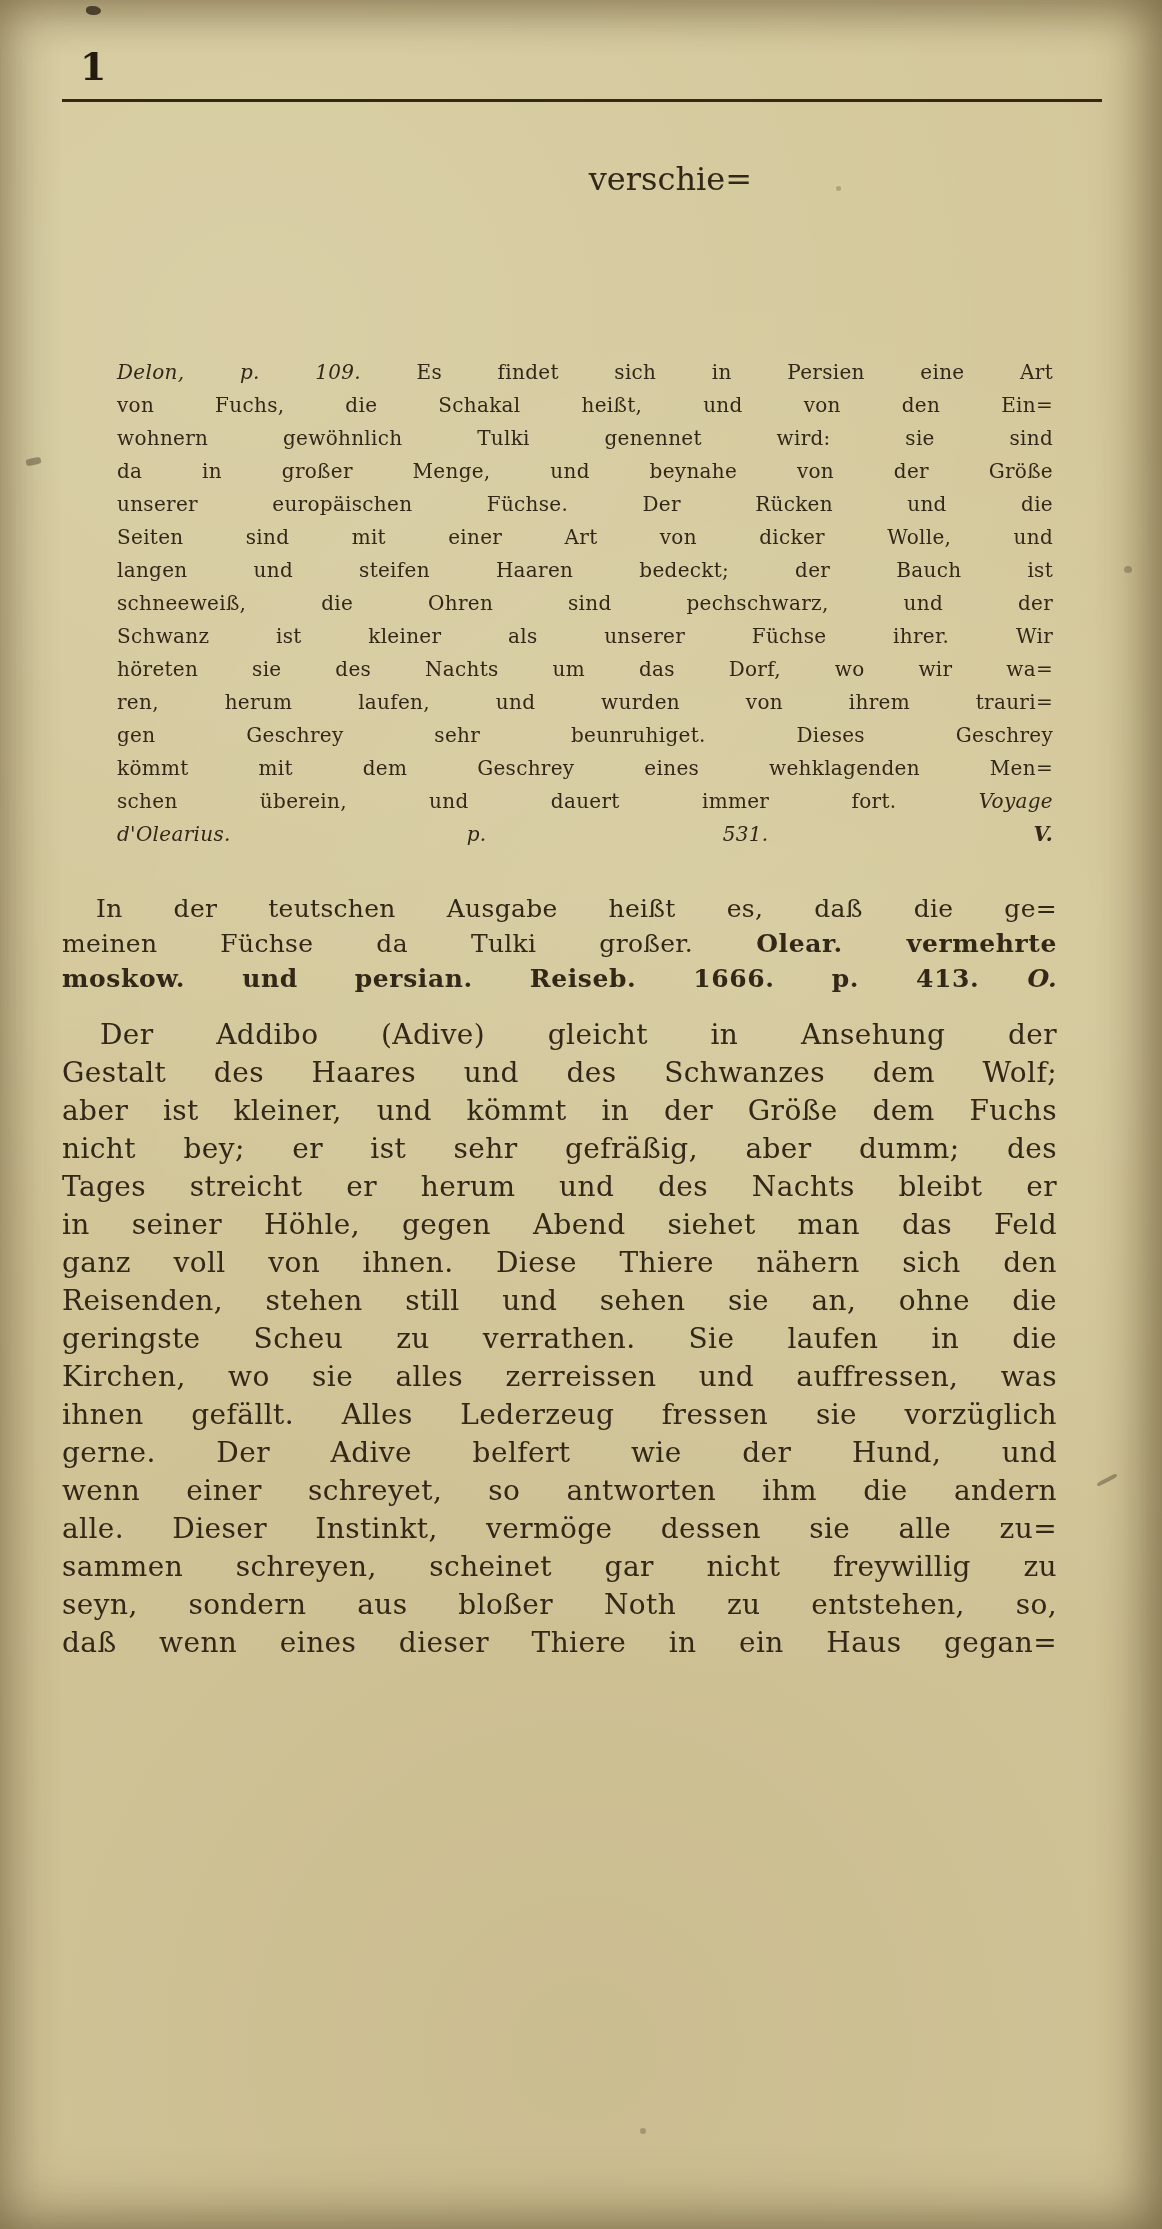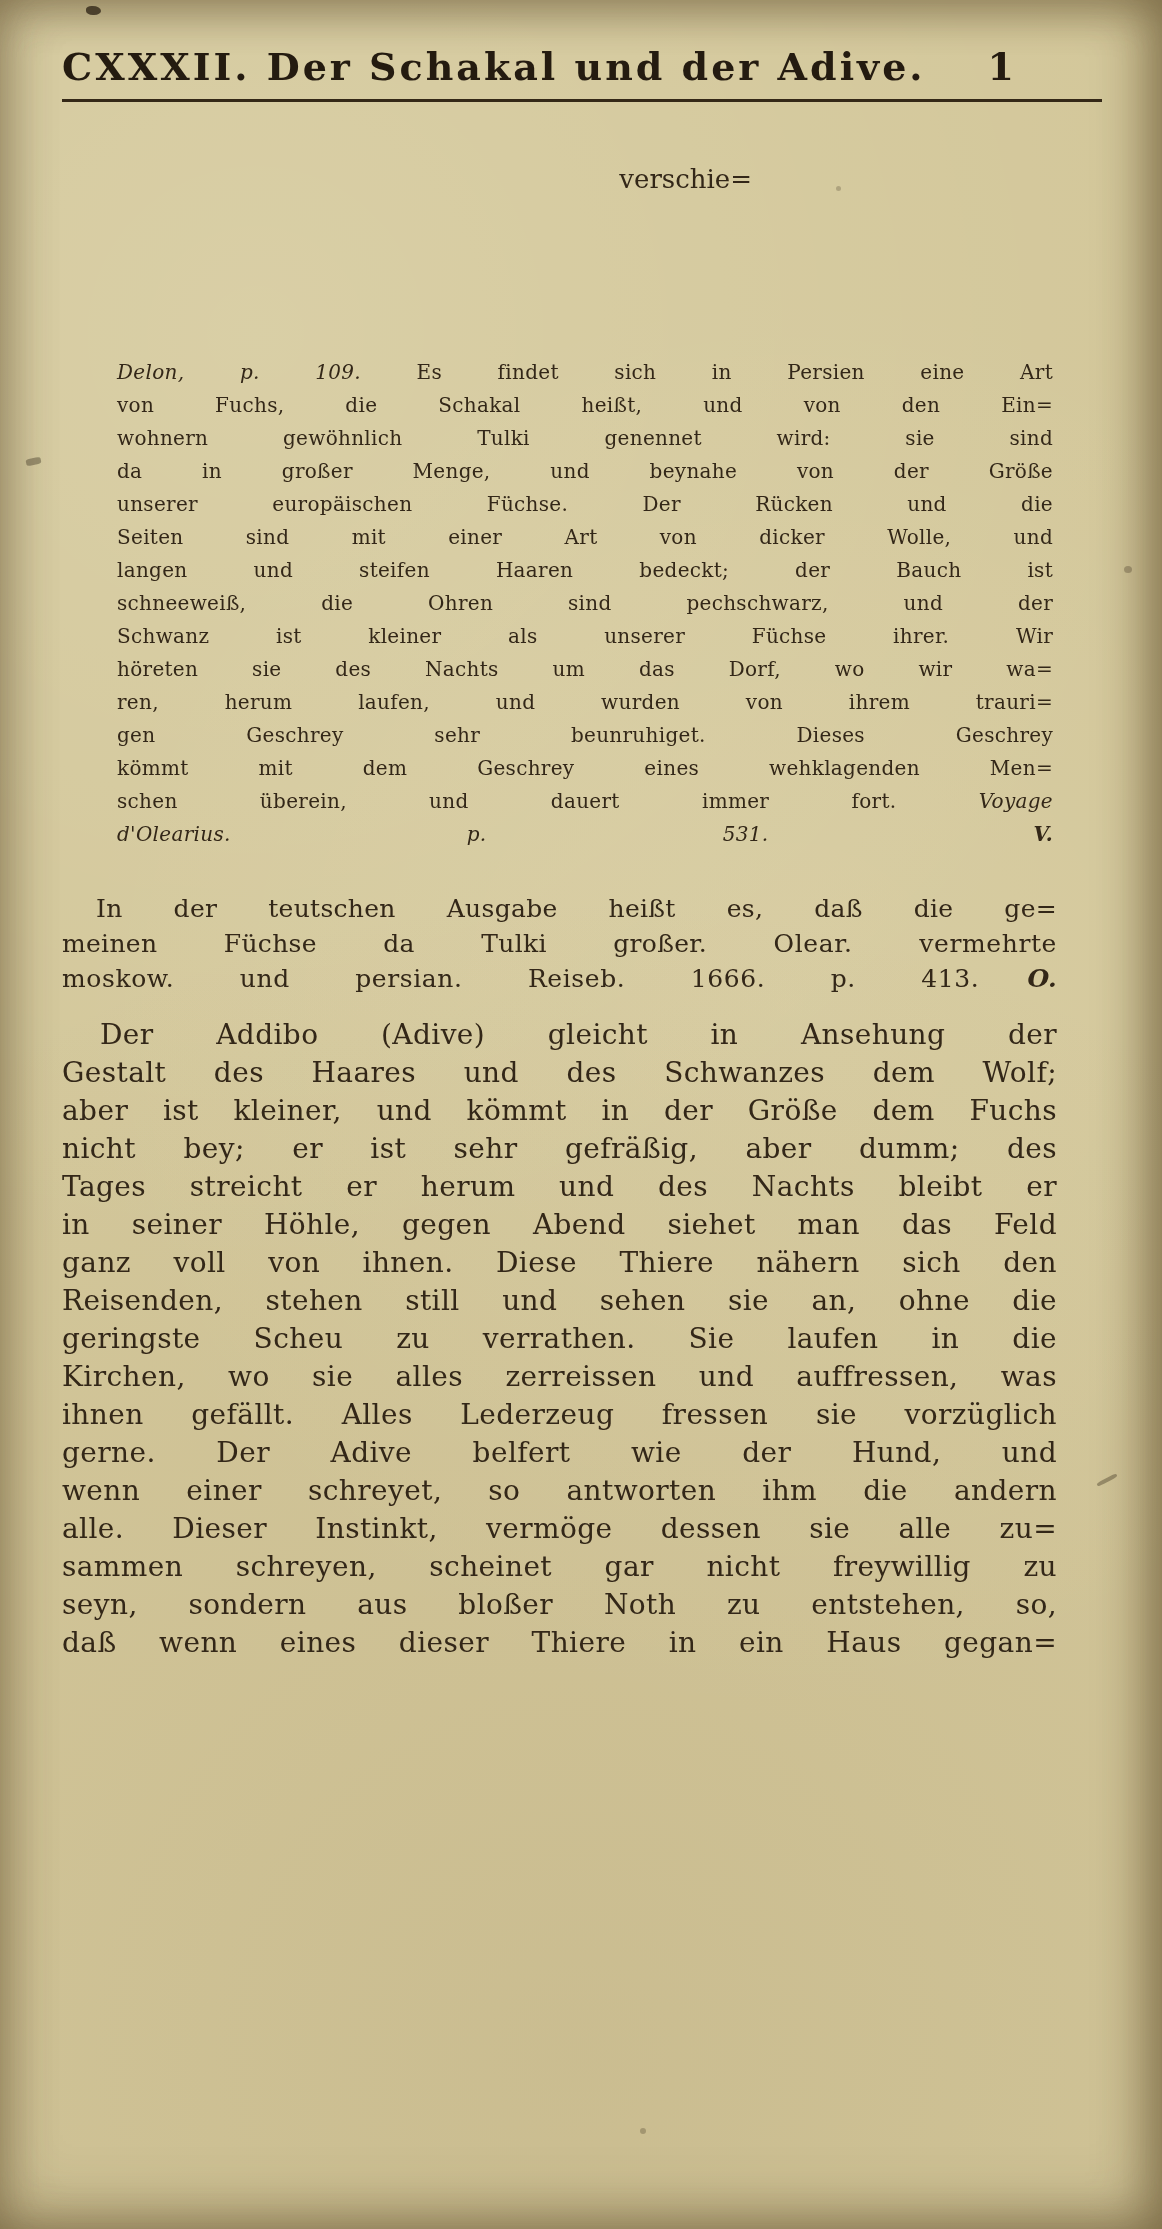--- a/index.html
+++ b/index.html
@@ -53,21 +53,21 @@
 
   .intro { margin-top: 58px; }
   .intro .body-text,
   .main-text .body-text {
     font-size: 28px;
     line-height: 38px;
     letter-spacing: 0.4px;
   }
 
   .catchword-line {
-    font-size: 26px;
+    font-size: 32px;
     line-height: 38px;
     text-align: right;
     text-align-last: right;
     white-space: pre;
   }
   .catchword-line.intro-cw { padding-right: 305px; }
   .catchword-line.bottom   { padding-right: 92px; }
 
   .footnote {
     margin: 158px 4px 0 55px;
@@ -81,41 +81,40 @@
     font-size: 25px;
     line-height: 35px;
     letter-spacing: 0.3px;
     text-indent: 34px;
   }
 
   .main-text { margin-top: 20px; }
   .main-text .body-text { text-indent: 38px; }
 
   .antiqua-italic { font-style: italic; }
-  .antiqua-bold   { font-weight: normal; letter-spacing: 0.6px; }
+  .antiqua-bold   { font-weight: bold; letter-spacing: 0.6px; }
 
   .signature { font-style: italic; font-weight: bold; }
   .sig-v { margin-left: 265px; }
   .sig-o { margin-left: 48px; }
 
   .speck { position: absolute; background: #3a2f1e; border-radius: 50%; }
   .s1 { left: 86px;   top: 6px;    width: 15px; height: 9px;  opacity: .85; border-radius: 40% 60% 50% 50%; }
   .s2 { left: 26px;   top: 458px;  width: 15px; height: 7px;  opacity: .40; transform: rotate(-12deg); border-radius: 30%; }
   .s3 { left: 1096px; top: 1478px; width: 22px; height: 4px;  opacity: .38; transform: rotate(-28deg); border-radius: 30%; }
   .s4 { left: 640px;  top: 2128px; width: 6px;  height: 6px;  opacity: .28; }
   .s5 { left: 836px;  top: 186px;  width: 5px;  height: 5px;  opacity: .25; }
   .s6 { left: 1124px; top: 566px;  width: 8px;  height: 7px;  opacity: .30; }
 </style>
 </head>
 <body>
 
 <div class="page">
 
   <header class="page-header">
-      <span class="title">CXXXII. Der Schakal und der Adive.</span>
       <span class="pagenum">1</span>
     </header>
 
   <div class="rule"></div>
 
   <section class="intro">
     <div class="catchword-line intro-cw">verschie=</div>
   </section>
 
   <section class="footnote"><span class="antiqua-italic">Delon, p. 109.</span><span> Es findet sich in Persien eine Art

